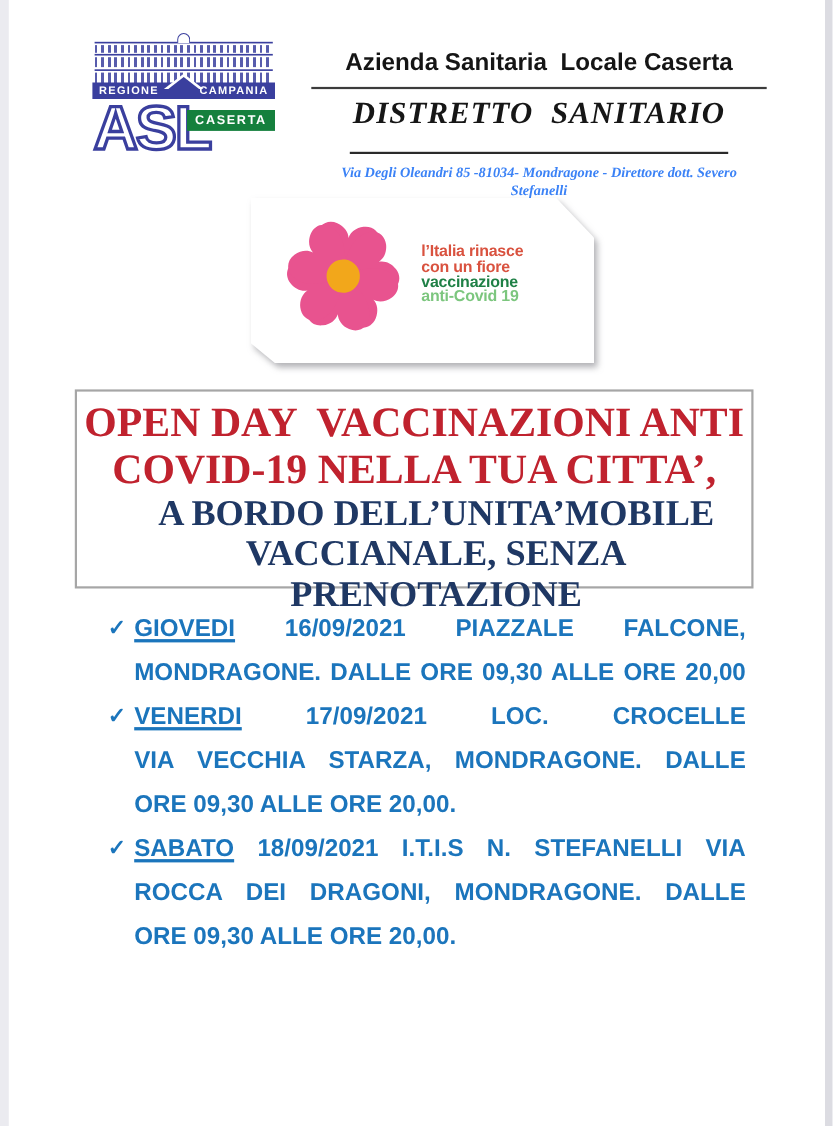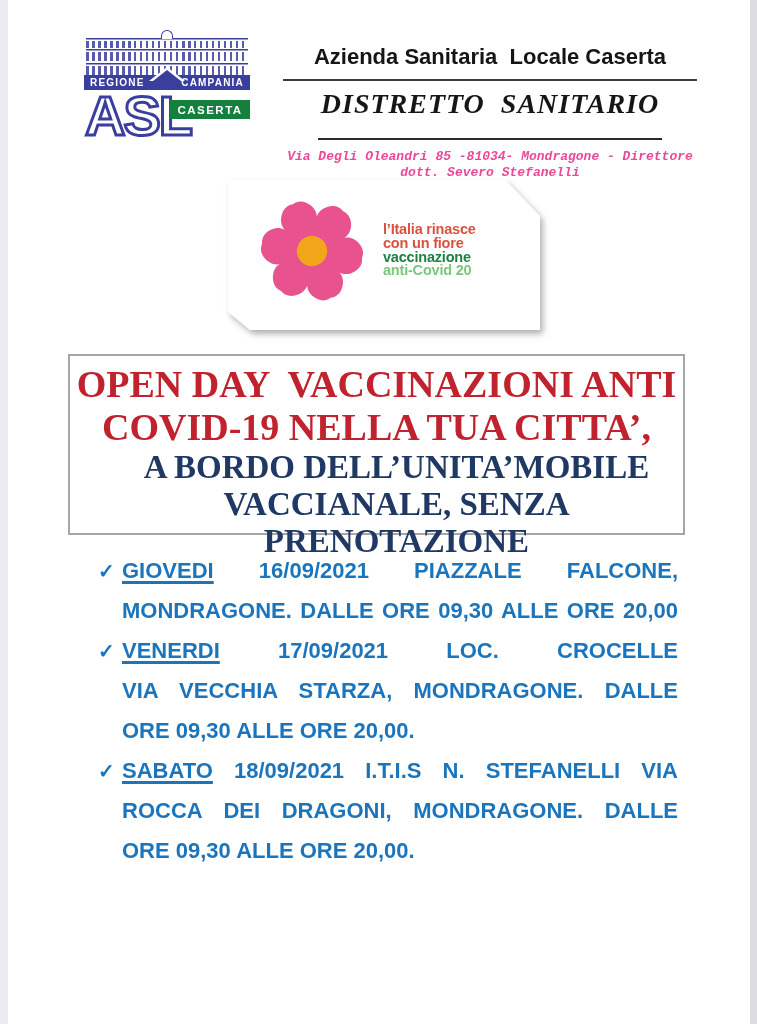--- a/index.html
+++ b/index.html
@@ -72,22 +72,22 @@
   .head-rule { margin-top: 9px; border-top: 2px solid #3c3c3c; }
   .district {
     display: inline-block; margin-top: 7px;
     font-family: "Liberation Serif", serif; font-style: italic; font-weight: 600;
     font-size: 28px; line-height: 32px; letter-spacing: 1px; color: #161616;
     border-bottom: 2px solid #2a2a2a; padding: 0 3px 18px;
     white-space: pre-wrap;
   }
   .address {
     margin-top: 9px;
-    font-family: Liberation Mono, monospace; font-style: italic; font-weight: 700;
-    font-size: 13px; line-height: 16px; color: #ec4899;
+    font-family: Liberation Serif, serif; font-style: italic; font-weight: 700;
+    font-size: 13px; line-height: 16px; color: #3b82f6;
   }
 
   
   .tag-wrap { position: absolute; left: 228px; top: 180px; filter: drop-shadow(3px 4px 3px rgba(115,115,122,.55)); }
   .tag {
     width: 312px; height: 150px; background: #fff; position: relative;
     clip-path: polygon(0% 0%, 89% 0%, 100% 24%, 100% 100%, 7% 100%, 0% 88%);
   }
   .flower { position: absolute; left: 27px; top: 14px; width: 114px; height: 114px; transform: rotate(8deg); }
   .tag-text { position: absolute; left: 155px; top: 43px; font-weight: 700; font-size: 14.5px; line-height: 13.8px; letter-spacing: -0.2px; }
@@ -163,21 +163,21 @@
         <use href="#petal" transform="rotate(180)"></use>
         <use href="#petal" transform="rotate(240)"></use>
         <use href="#petal" transform="rotate(300)"></use>
       </g>
       <circle r="16.5" fill="#F2A71B"></circle>
     </svg>
     <div class="tag-text">
       <div class="slogan-red">l’Italia rinasce</div>
       <div class="slogan-red">con un fiore</div>
       <div class="slogan-dgrn">vaccinazione</div>
-      <div class="slogan-lgrn">anti-Covid 20</div>
+      <div class="slogan-lgrn">anti-Covid 19</div>
     </div>
   </div>
 </div>
 
 <div class="title-box">
   <div class="red-line">OPEN DAY  VACCINAZIONI ANTI</div>
   <div class="red-line">COVID-19 NELLA TUA CITTA’,</div>
   <div class="navy-line">A BORDO DELL’UNITA’MOBILE</div>
   <div class="navy-line">VACCIANALE, SENZA PRENOTAZIONE</div>
 </div>

